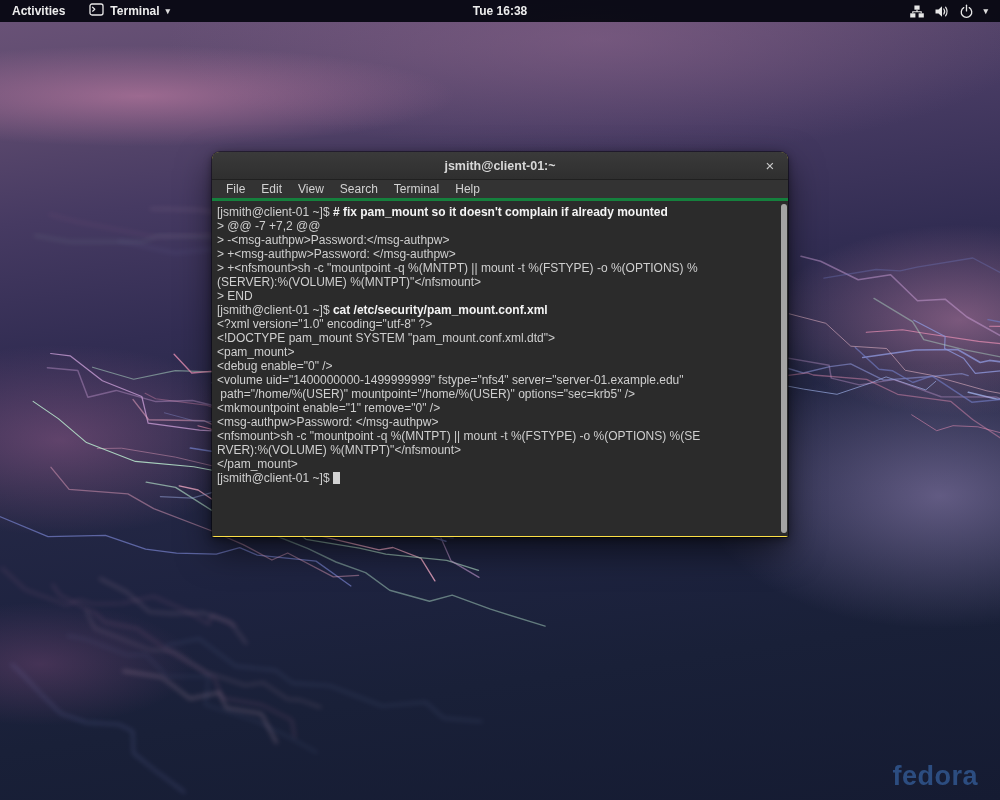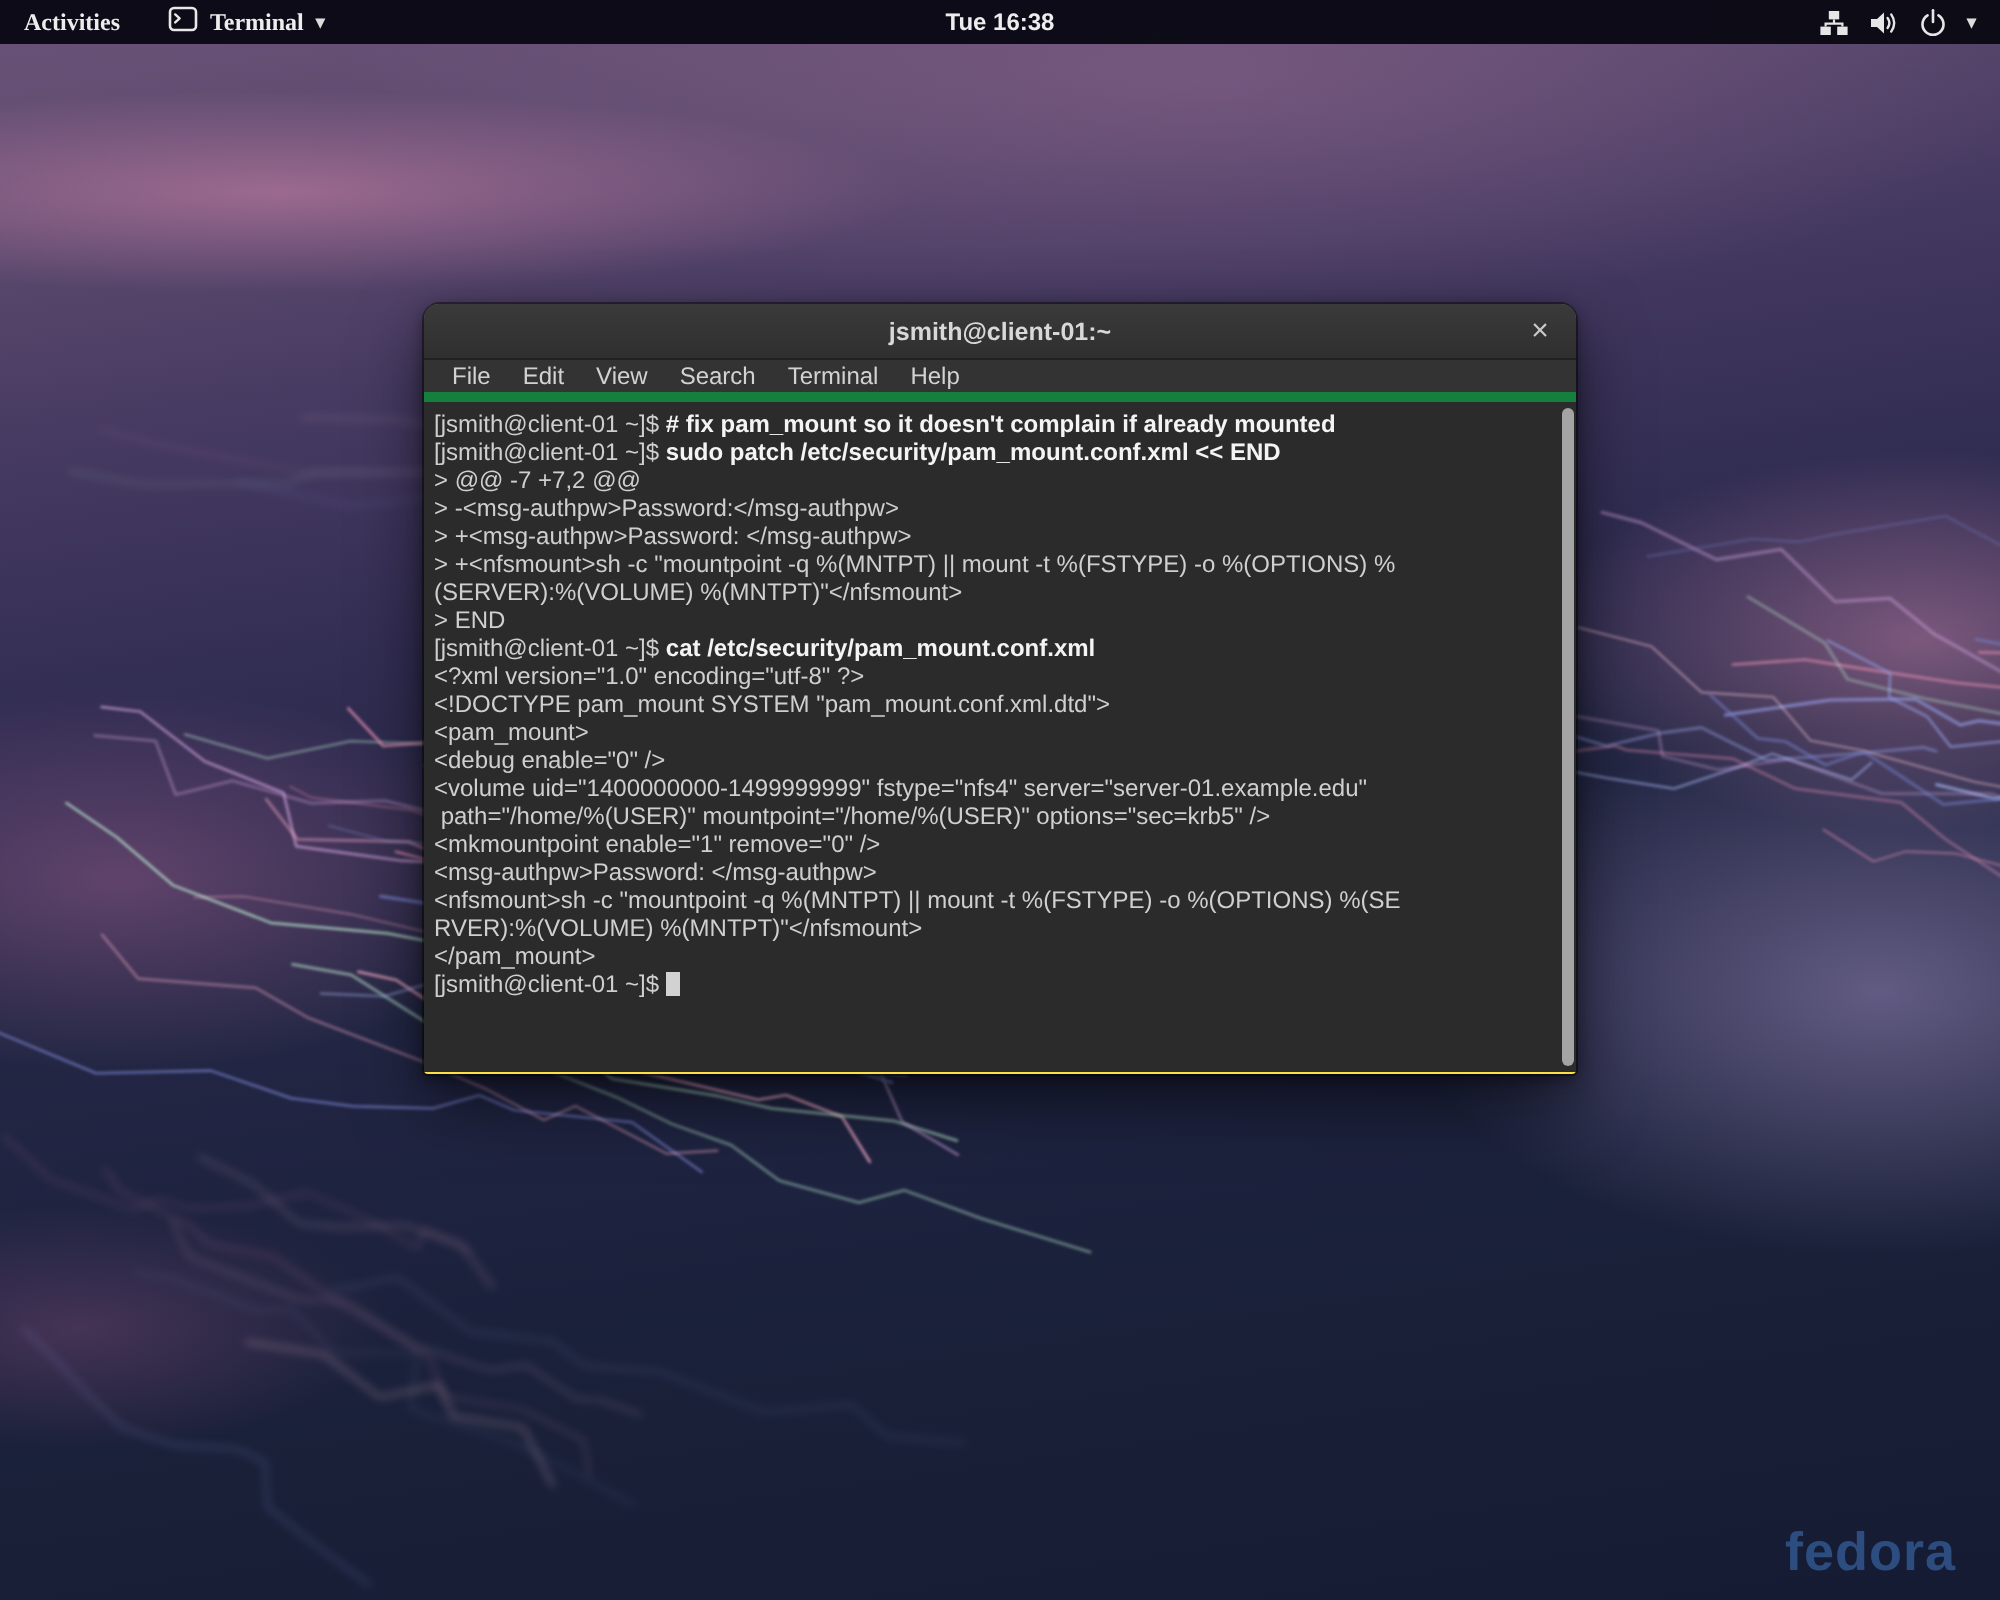--- a/index.html
+++ b/index.html
@@ -20,21 +20,21 @@
                       #252846 52%, #1e2340 66%, #192038 80%, #151b32 100%);
   }
   .wires { position:absolute; inset:0; }
 
   
   .top-bar {
     position:absolute; left:0; top:0; width:1000px; height:22px;
     background:rgba(9,9,20,.97); color:#ededed;
     display:flex; align-items:center; font-size:12px; font-weight:bold; z-index:40;
   }
-  .tb-left { display:flex; align-items:center; height:100%;font-family:Liberation Serif, serif; }
+  .tb-left { display:flex; align-items:center; height:100%; }
   .tb-item { display:flex; align-items:center; gap:6px; padding:0 12px; height:100%; cursor:default; }
   .tb-clock { position:absolute; left:0; right:0; text-align:center; pointer-events:none; }
   .tb-right { position:absolute; right:6px; top:0; height:100%; display:flex; align-items:center; gap:9px; padding:0 6px; }
   .tb-right svg { display:block; }
   .caret { font-size:9px; line-height:1; color:#dcdcdc; }
 
   
   .window {
     position:absolute; left:212px; top:152px; width:576px; height:385px;
     border-radius:8px 8px 2px 2px;
@@ -46,21 +46,21 @@
     background:linear-gradient(#3a3a3a,#2f2f2f);
     border-bottom:1px solid #202020;
     display:flex; align-items:center; justify-content:center; position:relative;
   }
   .title { color:#d8d8d8; font-size:12.5px; font-weight:bold; }
   .close-btn {
     position:absolute; right:7px; top:3px; width:22px; height:22px;
     color:#c9c9c9; font-size:15px; line-height:22px; text-align:center; cursor:default;
   }
   .menubar {
-    height:21px; background:#333333; border-bottom:5px solid #15803d;
+    height:21px; background:#333333; border-bottom:3px solid #15803d;
     display:flex; align-items:center; padding-left:6px;
   }
   .menu-item { color:#d2d2d2; font-size:12px; padding:0 8px; cursor:default; }
 
   .screen {
     position:relative; height:335px; overflow:hidden;
     background:#2b2b2b; padding:4px 12px 0 5px;
     font-family:Liberation Sans, sans-serif;
     font-size:12px; line-height:14px; color:#cfcfcf;
   }
@@ -206,21 +206,20 @@
       <span class="menu-item">File</span>
       <span class="menu-item">Edit</span>
       <span class="menu-item">View</span>
       <span class="menu-item">Search</span>
       <span class="menu-item">Terminal</span>
       <span class="menu-item">Help</span>
     </div>
   <div class="screen" id="screen">
     <div class="scrollbar"></div>
   <div class="tline"><span class="prompt">[jsmith@client-01 ~]$ </span><span class="cmd"># fix pam_mount so it doesn't complain if already mounted</span></div>
-      <div class="tline"><span class="prompt">[jsmith@client-01 ~]$ </span><span class="cmd">sudo patch /etc/security/pam_mount.conf.xml &lt;&lt; END</span></div>
       <div class="tline"><span class="out">&gt; @@ -7 +7,2 @@</span></div>
       <div class="tline"><span class="out">&gt; -&lt;msg-authpw&gt;Password:&lt;/msg-authpw&gt;</span></div>
       <div class="tline"><span class="out">&gt; +&lt;msg-authpw&gt;Password: &lt;/msg-authpw&gt;</span></div>
       <div class="tline"><span class="out">&gt; +&lt;nfsmount&gt;sh -c "mountpoint -q %(MNTPT) || mount -t %(FSTYPE) -o %(OPTIONS) %</span></div>
       <div class="tline"><span class="out">(SERVER):%(VOLUME) %(MNTPT)"&lt;/nfsmount&gt;</span></div>
       <div class="tline"><span class="out">&gt; END</span></div>
       <div class="tline"><span class="prompt">[jsmith@client-01 ~]$ </span><span class="cmd">cat /etc/security/pam_mount.conf.xml</span></div>
       <div class="tline"><span class="out">&lt;?xml version="1.0" encoding="utf-8" ?&gt;</span></div>
       <div class="tline"><span class="out">&lt;!DOCTYPE pam_mount SYSTEM "pam_mount.conf.xml.dtd"&gt;</span></div>
       <div class="tline"><span class="out">&lt;pam_mount&gt;</span></div>

